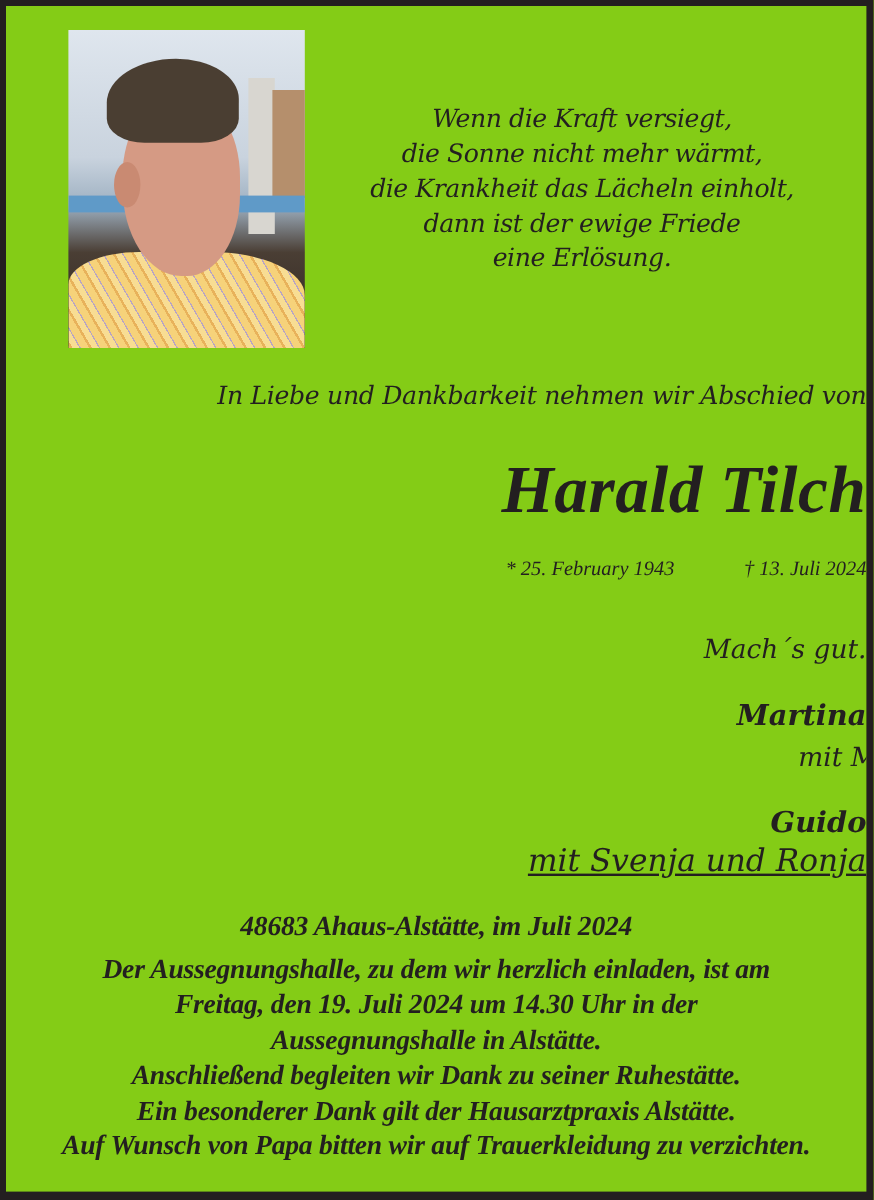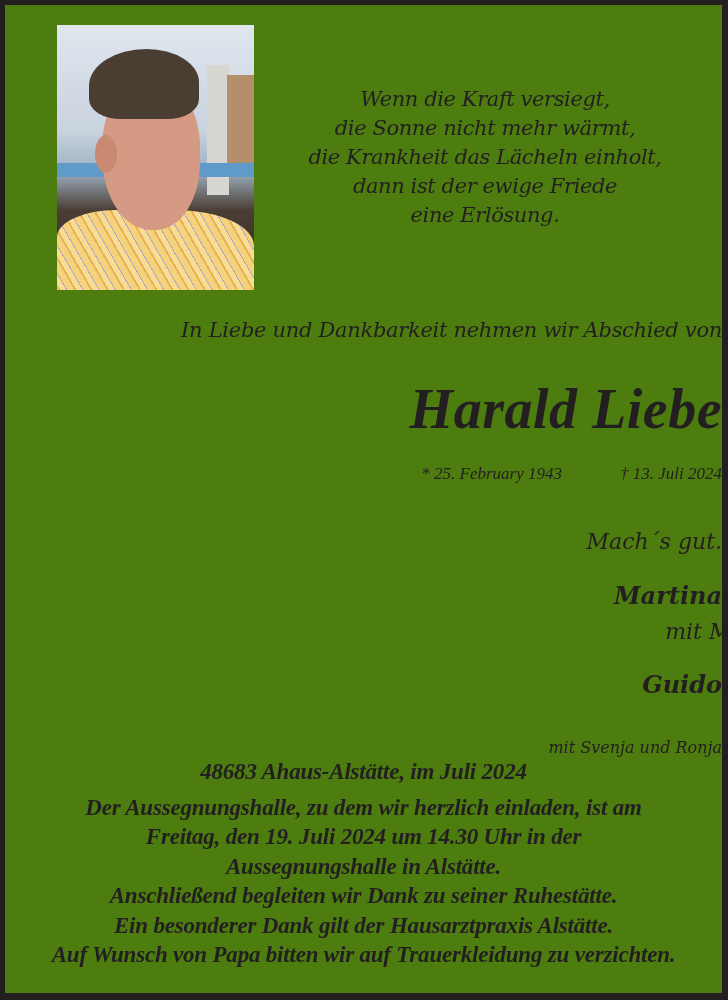--- a/index.html
+++ b/index.html
@@ -1,19 +1,19 @@
 <!DOCTYPE html>
 <html><head>
 <meta charset="utf-8">
 <style>
   html, body { margin: 0; padding: 0; }
   body { width: 728px; height: 1000px; background: #231f20; font-family: "DejaVu Serif", "Liberation Serif", serif; color: #231f20; }
   .card {
     position: absolute; left: 5px; top: 5px; width: 717px; height: 988px;
-    background: #4d7c0f; overflow: hidden;
+    background: #84cc16; overflow: hidden;
   }
   .photo {
     position: absolute; left: 52px; top: 20px; width: 197px; height: 265px;
     background: linear-gradient(180deg, #dfe6ee 0%, #c9d3de 40%, #9fb1c2 55%, #4a3e34 70%, #2c2520 100%);
     overflow: hidden;
   }
   .photo .pillar { position: absolute; left: 150px; top: 40px; width: 22px; height: 130px; background: #d8d6d0; }
   .photo .building { position: absolute; left: 170px; top: 50px; width: 30px; height: 90px; background: #b58f6c; }
   .photo .sea { position: absolute; left: 0; top: 138px; width: 197px; height: 14px; background: #5f9ac8; }
   .photo .hair { position: absolute; left: 32px; top: 24px; width: 110px; height: 70px; border-radius: 55% 50% 30% 30%; background: #4a3e32; }
@@ -32,21 +32,21 @@
   .center { position: absolute; left: 0; width: 717px; text-align: right; font-style: italic; }
   .intro { top: 313px; font-size: 21px; letter-spacing: -0.3px; }
   .name { top: 372px; font-size: 56px; font-weight: bold; letter-spacing: 0.5px; font-family: "Liberation Serif", serif; }
   .dates { top: 459px; font-size: 17px; font-family: "Liberation Serif", serif; }
   .dates span { display: inline-block; }
   .dates .gap { width: 58px; }
   .farewell { top: 524px; font-size: 22px; }
   .family1 { top: 576px; font-size: 24px; font-weight: bold; }
   .family1-sub { top: 614px; font-size: 22px; padding-left: 35px; }
   .family2 { top: 665px; font-size: 24px; font-weight: bold; }
-  .family2-sub { top: 733px; font-size: 16px; }
+  .family2-sub { top: 698px; font-size: 26px; text-decoration: underline; }
   .footer { position: absolute; left: 0; top: 752px; width: 717px; text-align: center; font-style: italic;
     font-family: "Liberation Serif", serif; font-size: 23px; line-height: 29.5px; letter-spacing: -0.2px; font-weight: bold; }
   .footer .place { margin-bottom: 6px; }
 </style>
 </head>
 <body>
 
 <div class="card">
 
   <div class="photo" title="Portrait of Harald Tilch">
@@ -62,21 +62,21 @@
   <div class="poem">
     <div>Wenn die Kraft versiegt,</div>
     <div>die Sonne nicht mehr wärmt,</div>
     <div>die Krankheit das Lächeln einholt,</div>
     <div>dann ist der ewige Friede</div>
     <div>eine Erlösung.</div>
   </div>
 
   <div class="center intro">In Liebe und Dankbarkeit nehmen wir Abschied von</div>
 
-  <div class="center name">Harald Liebe</div>
+  <div class="center name">Harald Tilch</div>
 
   <div class="center dates">
     <span>* 25. February 1943</span><span class="gap"></span><span>† 13. Juli 2024</span>
   </div>
 
   <div class="center farewell">Mach´s gut.</div>
 
   <div class="center family1">Martina</div>
   <div class="center family1-sub">mit Max</div>
 

